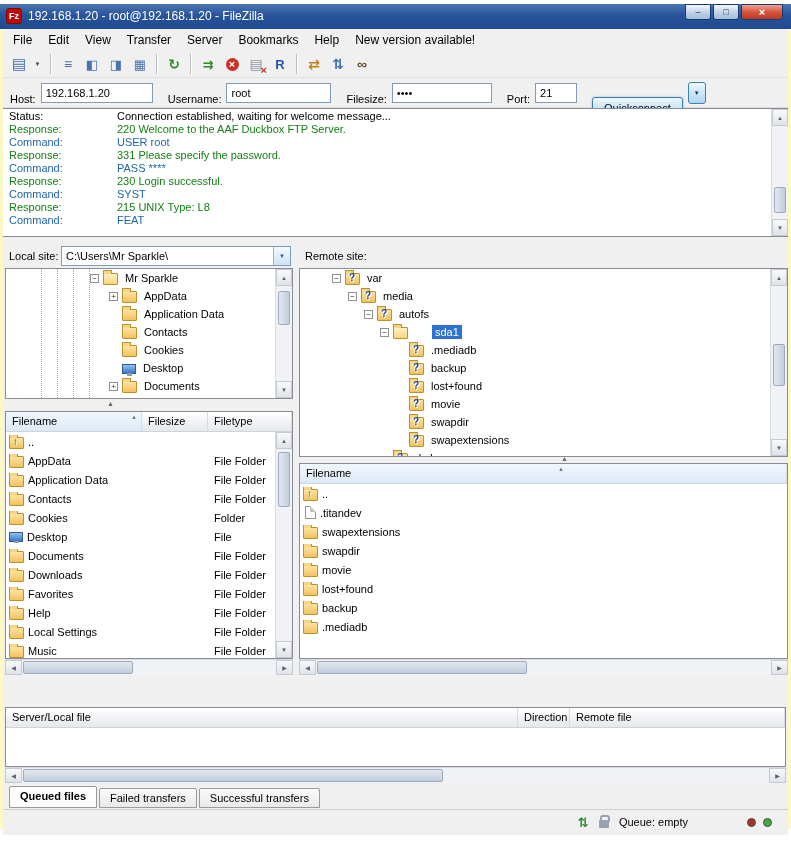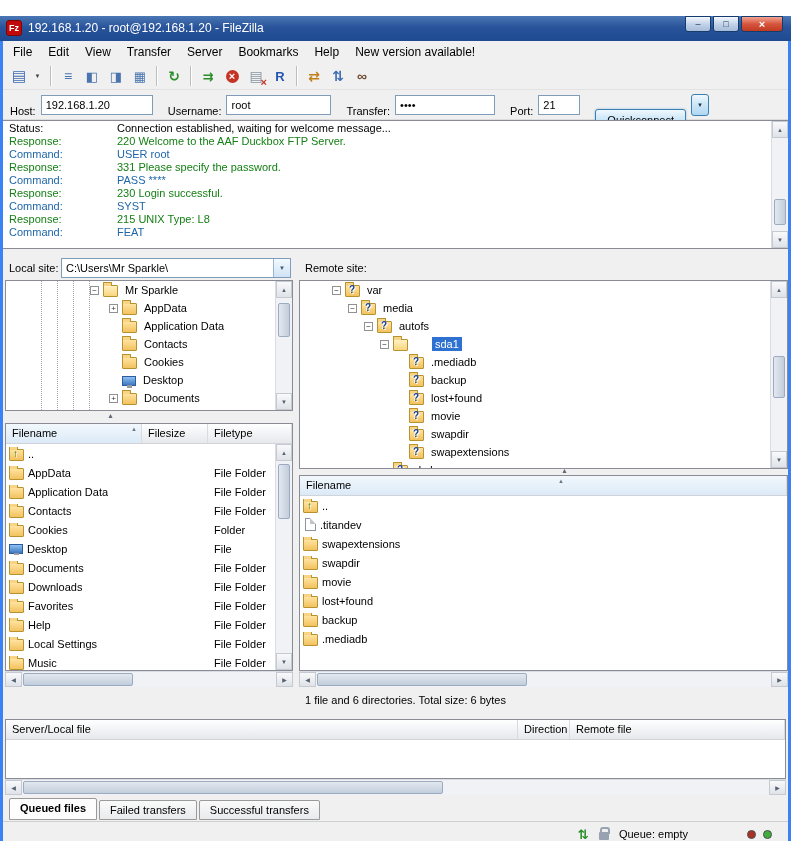--- a/index.html
+++ b/index.html
@@ -1,18 +1,18 @@
 <!DOCTYPE html>
 <html><head>
 <meta charset="utf-8">
 <style>
   *{margin:0;padding:0;box-sizing:border-box;font-family:"Liberation Sans","DejaVu Sans",sans-serif;}
   html,body{width:791px;height:841px;}
   body{position:relative;background:#fff;overflow:hidden;}
-  #win{position:absolute;left:0;top:16px;width:791px;height:825px;background:#3b82f6;}
+  #win{position:absolute;left:0;top:4px;width:791px;height:825px;background:#fef9c3;}
   
   #titlebar{position:absolute;left:0;top:0;width:791px;height:25px;background:linear-gradient(180deg,#4a77b4 0%,#29549b 45%,#1d4a90 100%);}
   .appicon{position:absolute;left:6px;top:4px;width:16px;height:16px;background:#c00a0a;border:1px solid #7d0505;border-radius:3px;color:#fff;font-size:9px;font-weight:bold;display:flex;align-items:center;justify-content:center;}
   .title{position:absolute;left:28px;top:5px;color:#fff;font-size:12px;white-space:nowrap;}
   .winbtns{position:absolute;right:8px;top:0;display:flex;gap:2px;}
   .wb{width:26px;height:16px;border:1px solid #163c6e;border-radius:0 0 3px 3px;display:flex;align-items:center;justify-content:center;font-size:9px;color:#10305d;background:linear-gradient(#f4f8fd,#c3d3e8 50%,#a6bcd9);}
   .wb.close{width:42px;background:linear-gradient(#f2a492,#d6553e 50%,#c03a22);color:#fff;font-size:11px;font-weight:bold;}
   
   #wbody{position:absolute;left:3px;top:25px;width:785px;height:806px;background:#f0f0f0;overflow:hidden;font-size:11px;}
   
@@ -205,21 +205,21 @@
         <div class="tb-btn">
           <div class="tb-glyph g-find-icon"></div>
         </div>
       </div>
 
     <div class="quickbar">
       <span class="qlbl first">Host:</span>
       <input class="qin host" value="192.168.1.20" style="">
       <span class="qlbl">Username:</span>
       <input class="qin user" value="root" style="">
-      <span class="qlbl">Transfer:</span>
+      <span class="qlbl">Filesize:</span>
       <input class="qin pass" value="••••" style="">
       <span class="qlbl">Port:</span>
       <input class="qin port" value="21" style="">
       <button class="qbtn">Quickconnect</button>
       <button class="qdrop">▼</button>
     </div>
 
     <div class="logpane" id="logpane">
       <div id="loglines">
           <div class="logline k-status"><span class="pfx">Status:</span><span class="ltx">Connection established, waiting for welcome message...</span></div>
@@ -543,21 +543,20 @@
         <div class="sbh-a lf">◀</div>
         <div class="sbh-a rt">▶</div>
         <div class="sbh-t" style="left: 18px; width: 110px;"></div>
       </div>
     <div class="hsb" id="rhsb">
         <div class="sbh-a lf">◀</div>
         <div class="sbh-a rt">▶</div>
         <div class="sbh-t" style="left: 18px; width: 210px;"></div>
       </div>
 
-    <div class="pstatus remote">1 file and 6 directories. Total size: 6 bytes</div>
 
     <div class="listbox" id="qbox">
       <div class="lhdr" id="qhdr">
           <div class="hcell" style="width: 512px;">Server/Local file</div>
           <div class="hcell" style="width: 52px;">Direction</div>
           <div class="hcell" style="flex: 1 1 0%;">Remote file</div>
         </div>
       <div id="qbody"></div>
     </div>
     <div class="hsb" id="qhsb">

